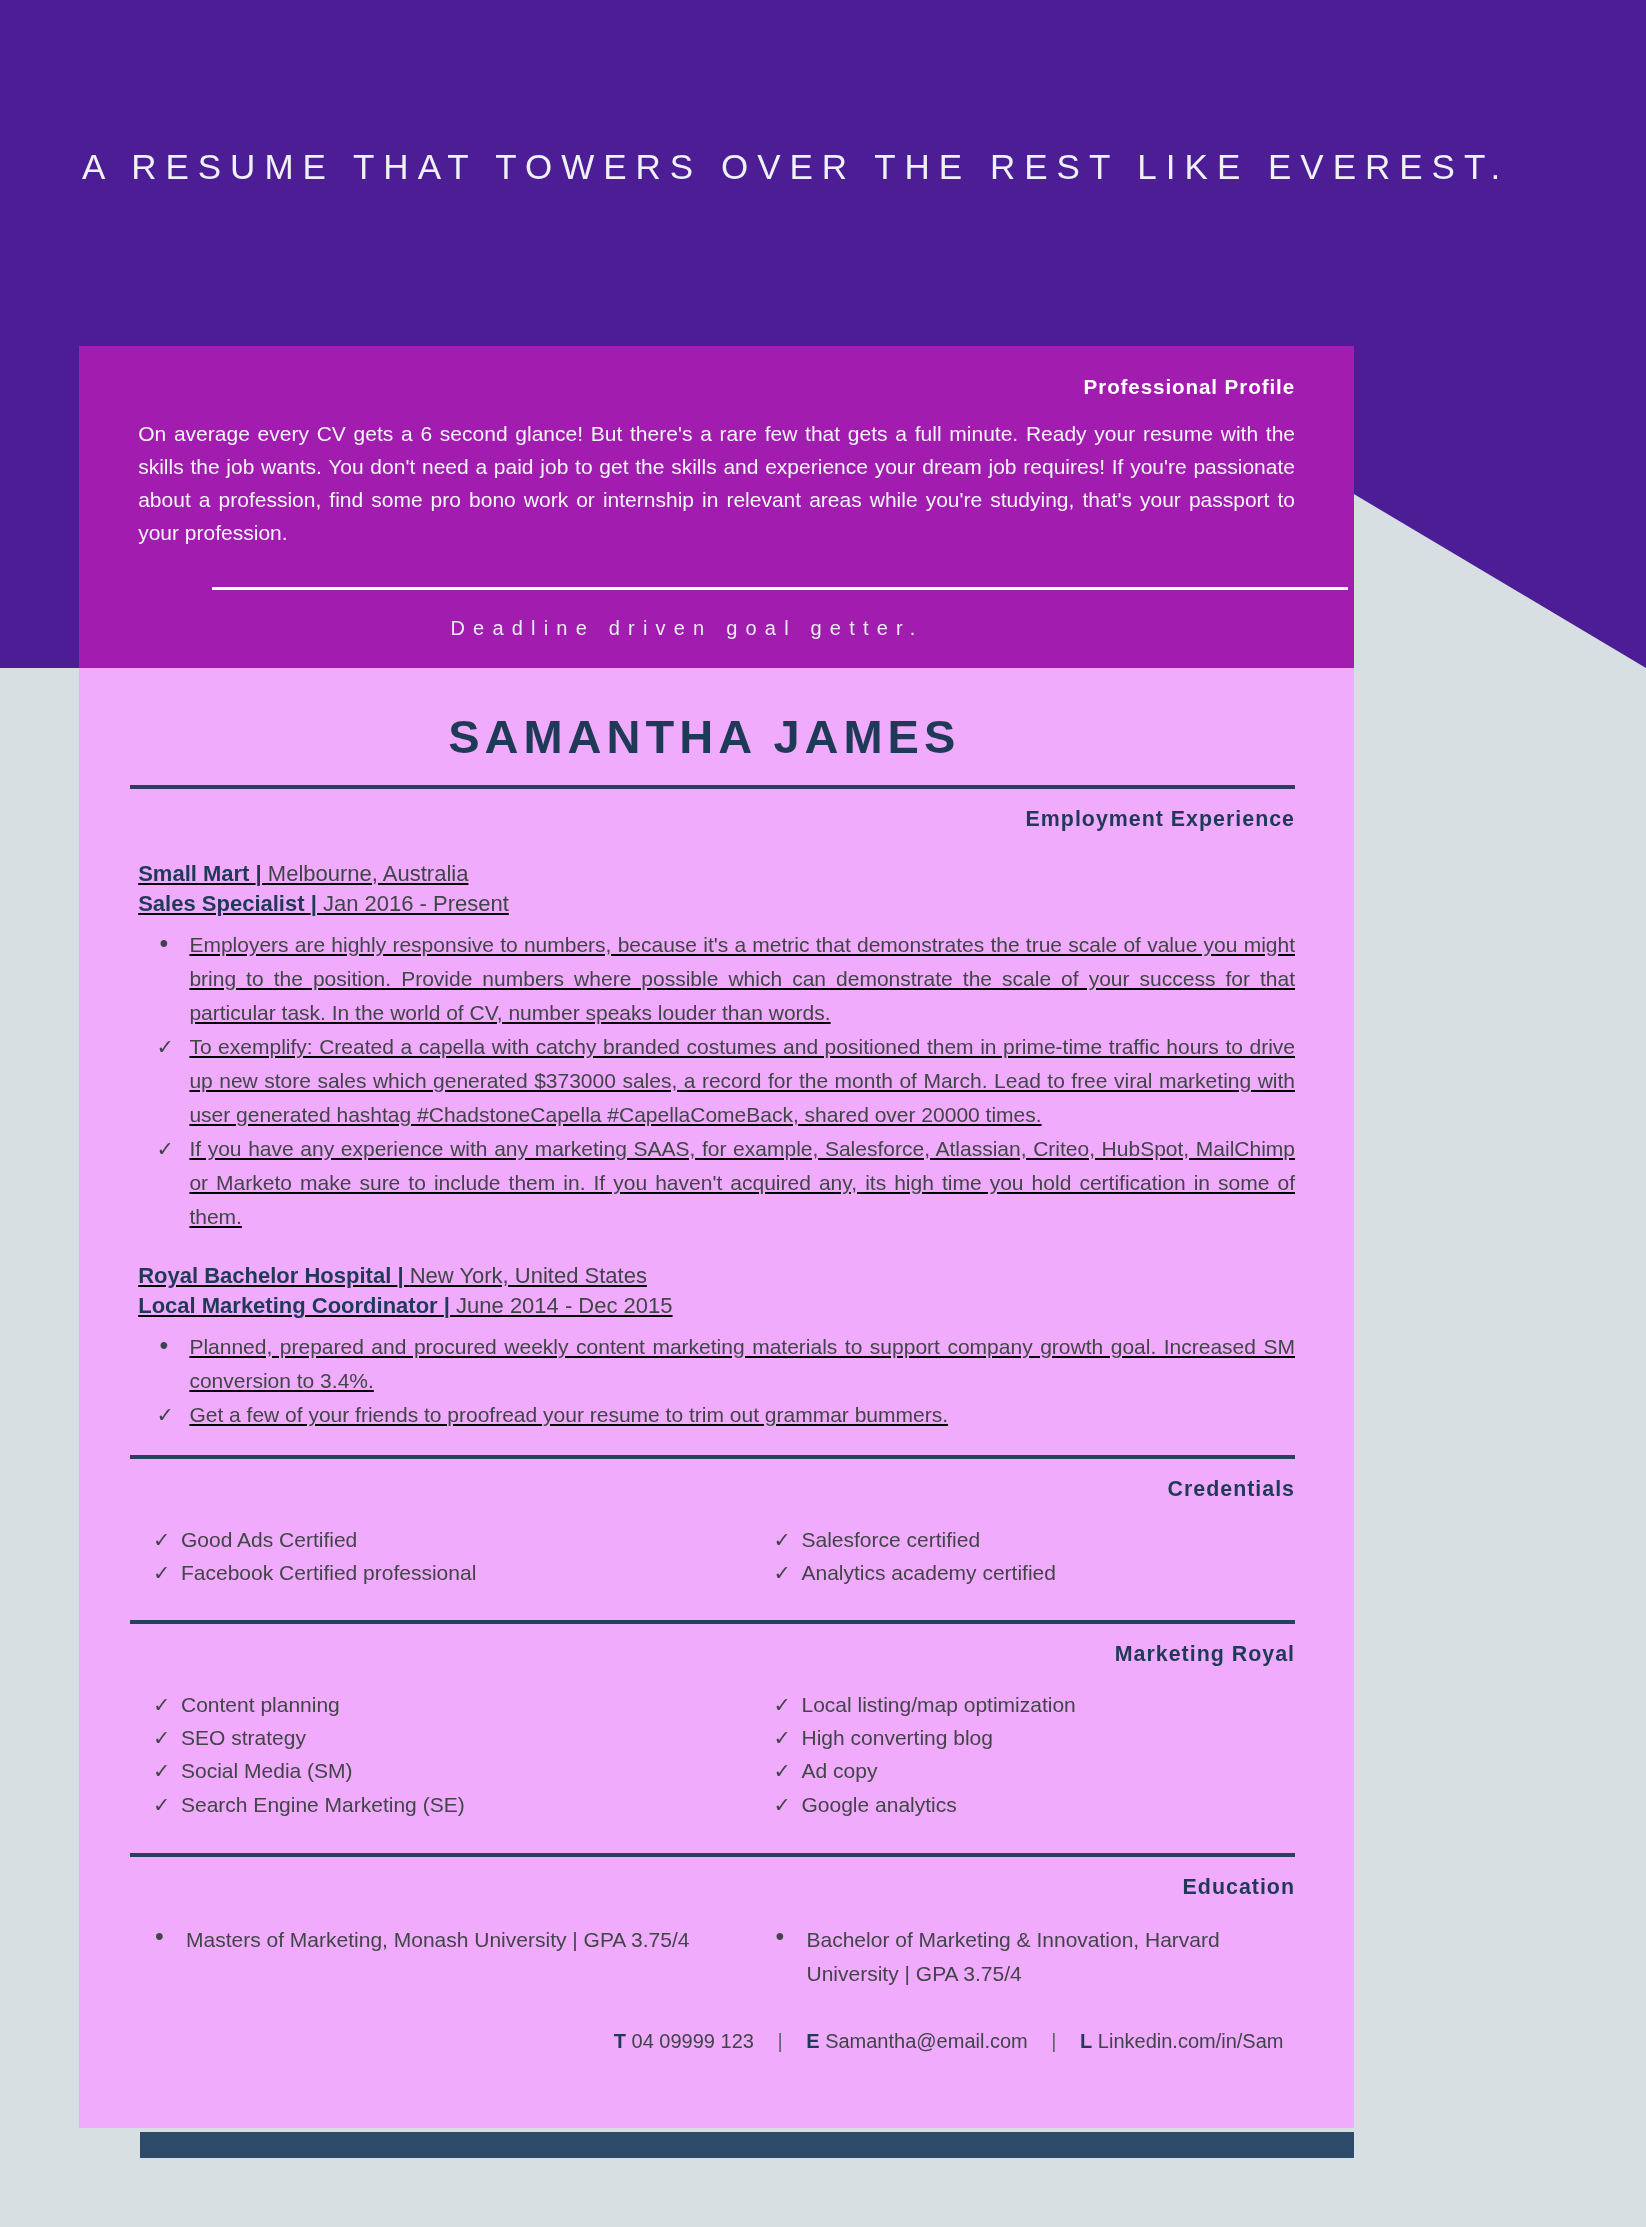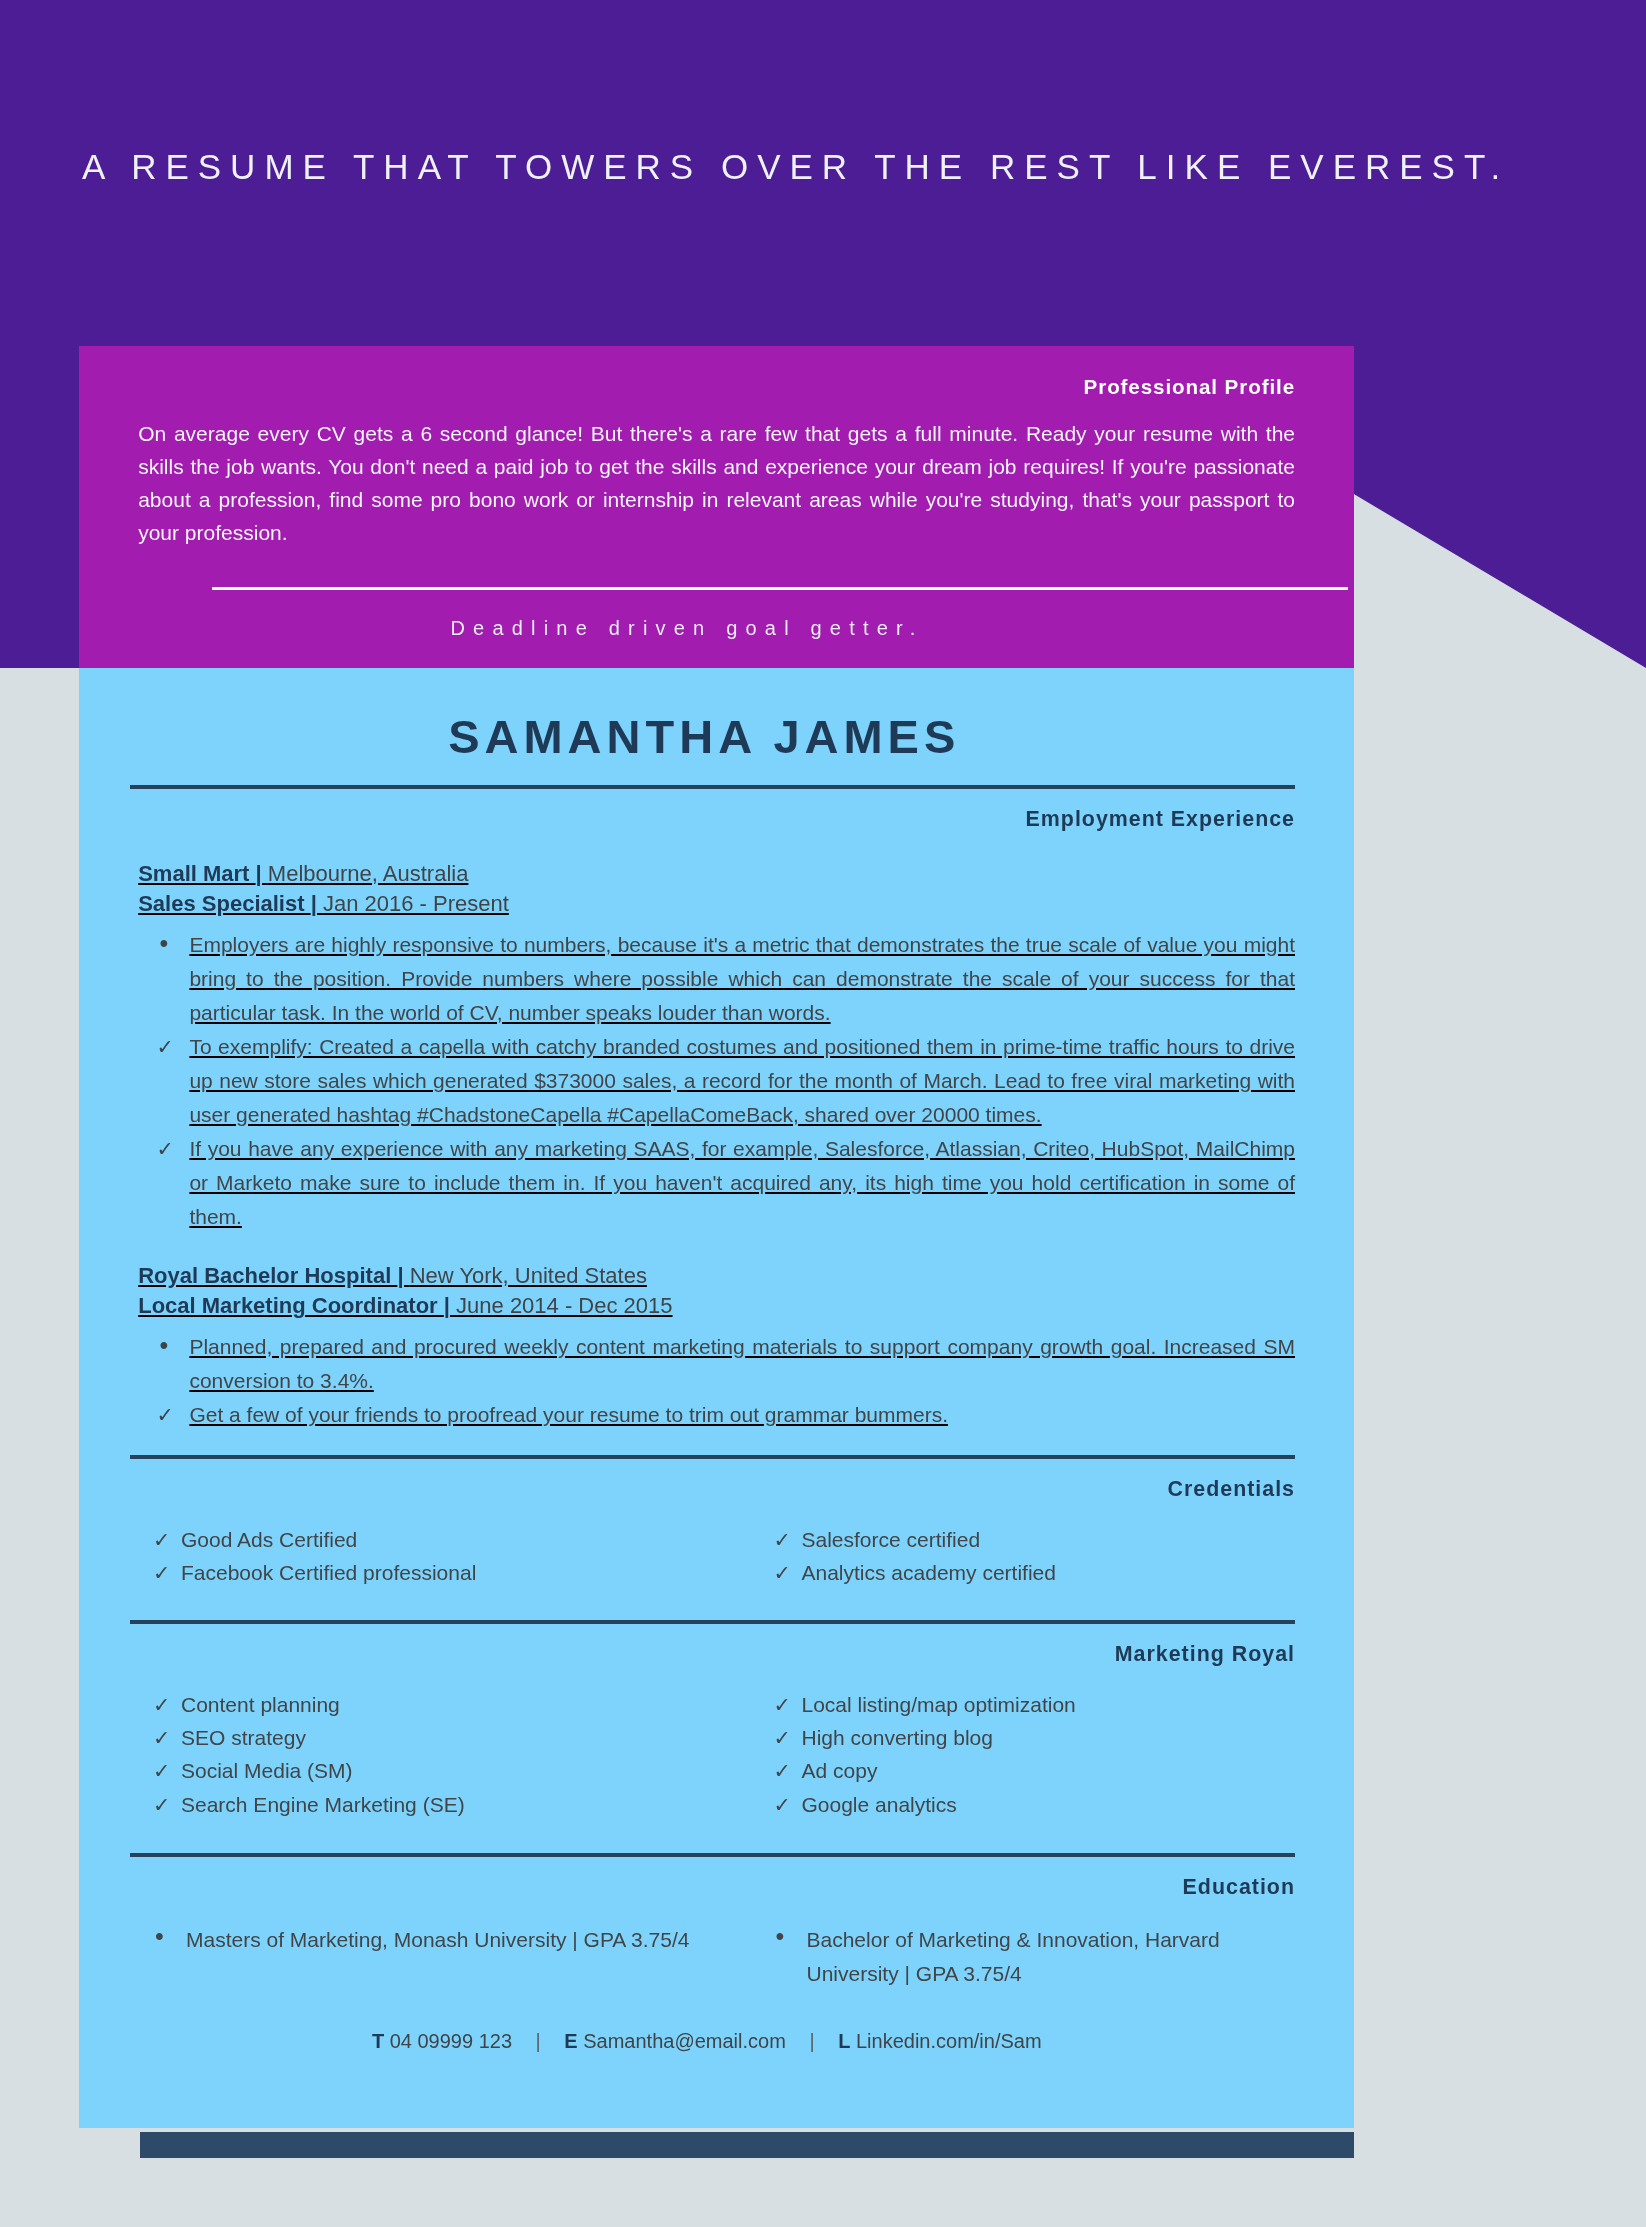--- a/index.html
+++ b/index.html
@@ -78,21 +78,21 @@
     letter-spacing: 8.2px;
     white-space: nowrap;
     margin-top: 8px;
   }
 
   
   .sheet {
     position: absolute;
     left: 79px; top: 668px;
     width: 1275px; height: 1460px;
-    background: #7dd3fc;
+    background: #f0abfc;
     box-sizing: border-box;
     padding: 0 59px 0 51px;
   }
   .name {
     text-align: center;
     color: #1f3a56;
     font-size: 47px;
     font-weight: bold;
     letter-spacing: 5px;
     padding-top: 41px;
@@ -185,21 +185,21 @@
     font-size: 20.6px;
   }
   .cols ul li.dot .mk { left: 15px; font-size: 25px; line-height: 27px; }
   .cols ul li.edu {
     padding-left: 46px;
     line-height: 34px;
   }
 
   
   .contact {
-    text-align: center;
+    text-align: right;
     margin-top: 36px;
     padding-right: 11.5px;
     font-size: 20px;
     color: #3f4448;
     white-space: nowrap;
   }
   .contact b { color: #1f3a56; font-weight: bold; }
   .contact .sep { color: #5b6168; padding: 0 18px; }
 
   .footer-bar {

